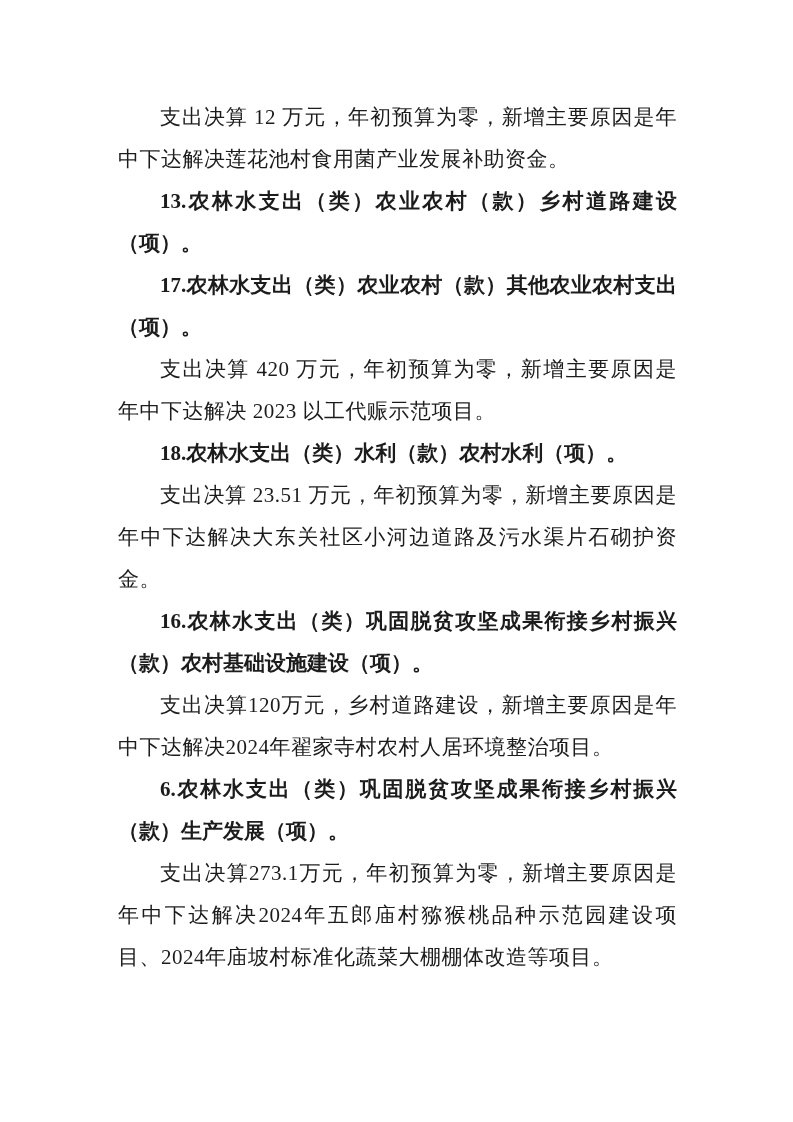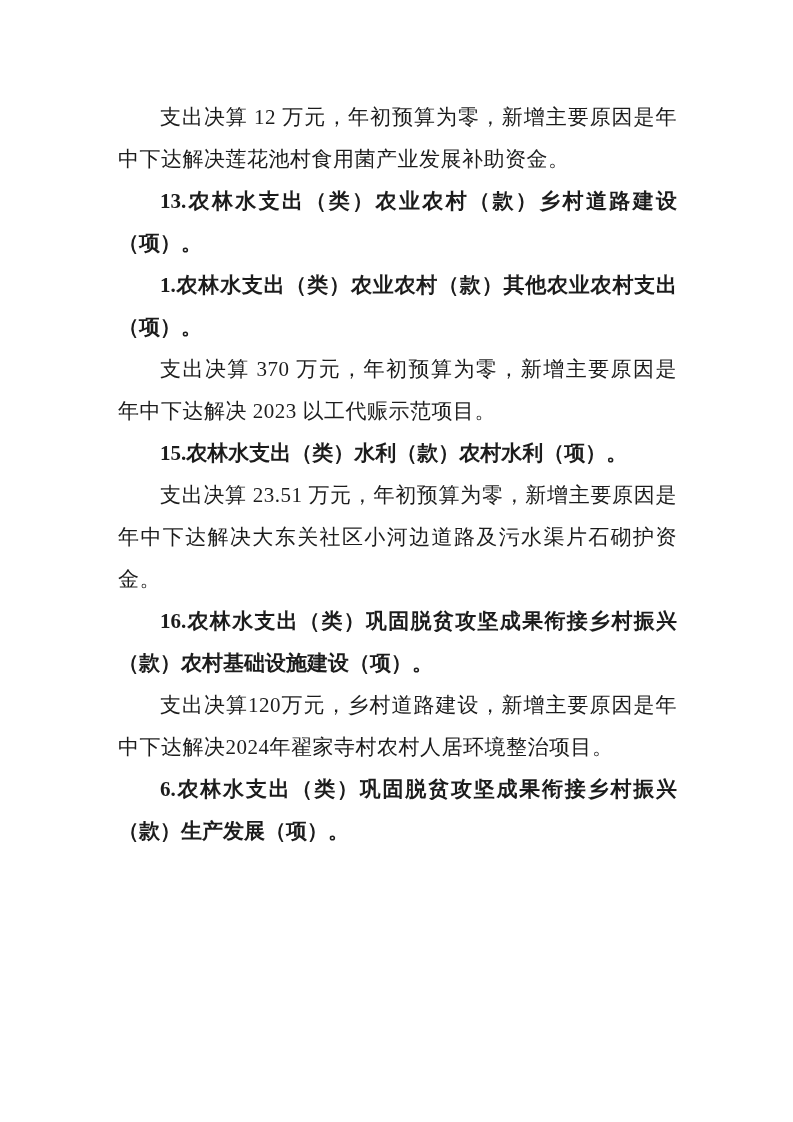--- a/index.html
+++ b/index.html
@@ -36,27 +36,28 @@
 </style>
 </head>
 <body>
 
 <div class="page">
   <p class="doc-block">支出决算 12 万元，年初预算为零，新增主要原因是年中下达解决莲花池村食用菌产业发展补助资金。</p>
 
   <p class="doc-block doc-heading">13.农林水支出（类）农业农村（款）乡村道路建设（项）。</p>
 
 
-  <p class="doc-block doc-heading">1.农林水支出（类）农业农村（款）其他农业农村支出（项）。</p>
+  <p class="doc-block doc-heading">17.农林水支出（类）农业农村（款）其他农业农村支出（项）。</p>
 
-  <p class="doc-block">支出决算 370 万元，年初预算为零，新增主要原因是年中下达解决 2023 以工代赈示范项目。</p>
+  <p class="doc-block">支出决算 420 万元，年初预算为零，新增主要原因是年中下达解决 2023 以工代赈示范项目。</p>
 
-  <p class="doc-block doc-heading">15.农林水支出（类）水利（款）农村水利（项）。</p>
+  <p class="doc-block doc-heading">18.农林水支出（类）水利（款）农村水利（项）。</p>
 
   <p class="doc-block">支出决算 23.51 万元，年初预算为零，新增主要原因是年中下达解决大东关社区小河边道路及污水渠片石砌护资金。</p>
 
   <p class="doc-block doc-heading">16.农林水支出（类）巩固脱贫攻坚成果衔接乡村振兴（款）农村基础设施建设（项）。</p>
 
   <p class="doc-block">支出决算120万元，乡村道路建设，新增主要原因是年中下达解决2024年翟家寺村农村人居环境整治项目。</p>
 
   <p class="doc-block doc-heading">6.农林水支出（类）巩固脱贫攻坚成果衔接乡村振兴（款）生产发展（项）。</p>
 
+  <p class="doc-block">支出决算273.1万元，年初预算为零，新增主要原因是年中下达解决2024年五郎庙村猕猴桃品种示范园建设项目、2024年庙坡村标准化蔬菜大棚棚体改造等项目。</p>
 </div>
 
 </body></html>

